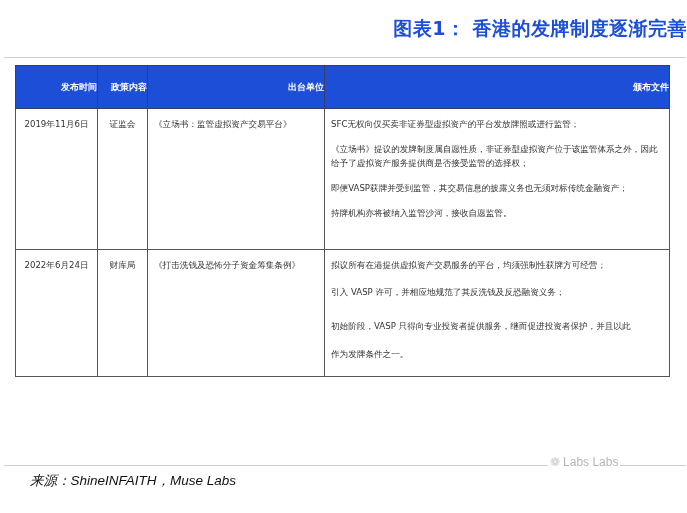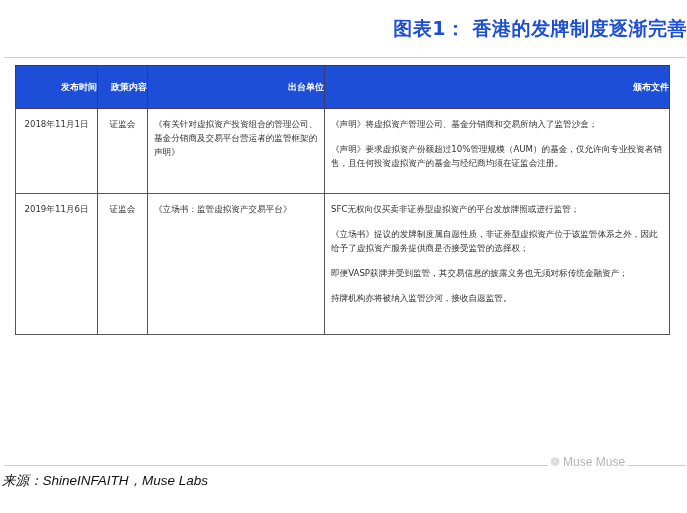--- a/index.html
+++ b/index.html
@@ -34,21 +34,21 @@
   .row1 td { height: 70px; }
   .row2 td { height: 126px; }
   .row3 td { height: 112px; }
   .row3 td.c-content p { margin-bottom: 13px; }
   .row3 td.c-content p.tight { margin-bottom: 0; line-height: 28px; }
   .row3 td.c-content p.cont { margin-top: 0; }
   .rule-bottom {
     position: absolute; left: 4px; top: 465px; width: 682px; height: 1px; background: #cfcfcf;
   }
   .source {
-    position: absolute; left: 2px; top: 472px; font-size: 13.5px; font-style: italic; color: #111;
+    position: absolute; left: 30px; top: 472px; font-size: 13.5px; font-style: italic; color: #111;
     font-family: "Liberation Sans", "DejaVu Sans", sans-serif;
   }
   .watermark {
     position: absolute; left: 548px; top: 455px; font-size: 12px; color: #b5b5b5;
     font-family: "Liberation Sans", sans-serif; background: #fff; padding: 0 2px;
     display: flex; align-items: center; gap: 3px;
   }
   .watermark .wx { font-size: 12px; color: #c8c8c8; }
 </style>
 </head>
@@ -66,42 +66,44 @@
   </colgroup>
   <thead>
     <tr>
       <th>发布时间</th>
       <th>政策内容</th>
       <th>出台单位</th>
       <th>颁布文件</th>
     </tr>
   </thead>
   <tbody>
-    <tr class="row1">
-      <td class="c-date">2018年11月1日</td>
-      <td class="c-org">证监会</td>
-      <td class="c-doc">《有关针对虚拟资产投资组合的管理公司、基金分销商及交易平台营运者的监管框架的声明》</td>
-      <td class="c-content">
-        <p>《声明》将虚拟资产管理公司、基金分销商和交易所纳入了监管沙盒；</p>
-        <p>《声明》要求虚拟资产份额超过10%管理规模（AUM）的基金，仅允许向专业投资者销售，且任何投资虚拟资产的基金与经纪商均须在证监会注册。</p>
-      </td>
-    </tr>
     <tr class="row2">
       <td class="c-date">2019年11月6日</td>
       <td class="c-org">证监会</td>
       <td class="c-doc">《立场书：监管虚拟资产交易平台》</td>
       <td class="c-content">
         <p>SFC无权向仅买卖非证券型虚拟资产的平台发放牌照或进行监管；</p>
         <p>《立场书》提议的发牌制度属自愿性质，非证券型虚拟资产位于该监管体系之外，因此给予了虚拟资产服务提供商是否接受监管的选择权；</p>
         <p>即便VASP获牌并受到监管，其交易信息的披露义务也无须对标传统金融资产；</p>
         <p>持牌机构亦将被纳入监管沙河，接收自愿监管。</p>
       </td>
     </tr>
+    <tr class="row3">
+      <td class="c-date">2022年6月24日</td>
+      <td class="c-org">财库局</td>
+      <td class="c-doc">《打击洗钱及恐怖分子资金筹集条例》</td>
+      <td class="c-content">
+        <p>拟议所有在港提供虚拟资产交易服务的平台，均须强制性获牌方可经营；</p>
+        <p>引入 VASP 许可，并相应地规范了其反洗钱及反恐融资义务；</p>
+        <p class="tight">初始阶段，VASP 只得向专业投资者提供服务，继而促进投资者保护，并且以此</p>
+        <p class="tight cont">作为发牌条件之一。</p>
+      </td>
+    </tr>
   </tbody>
 </table>
 
 <div class="rule-bottom"></div>
 <div class="source">来源：ShineINFAITH，Muse Labs</div>
 
 <div class="watermark">
   <span class="wx">❁</span>
-  <span>Muse Muse</span>
+  <span>Labs Labs</span>
 </div>
 
 </body></html>

